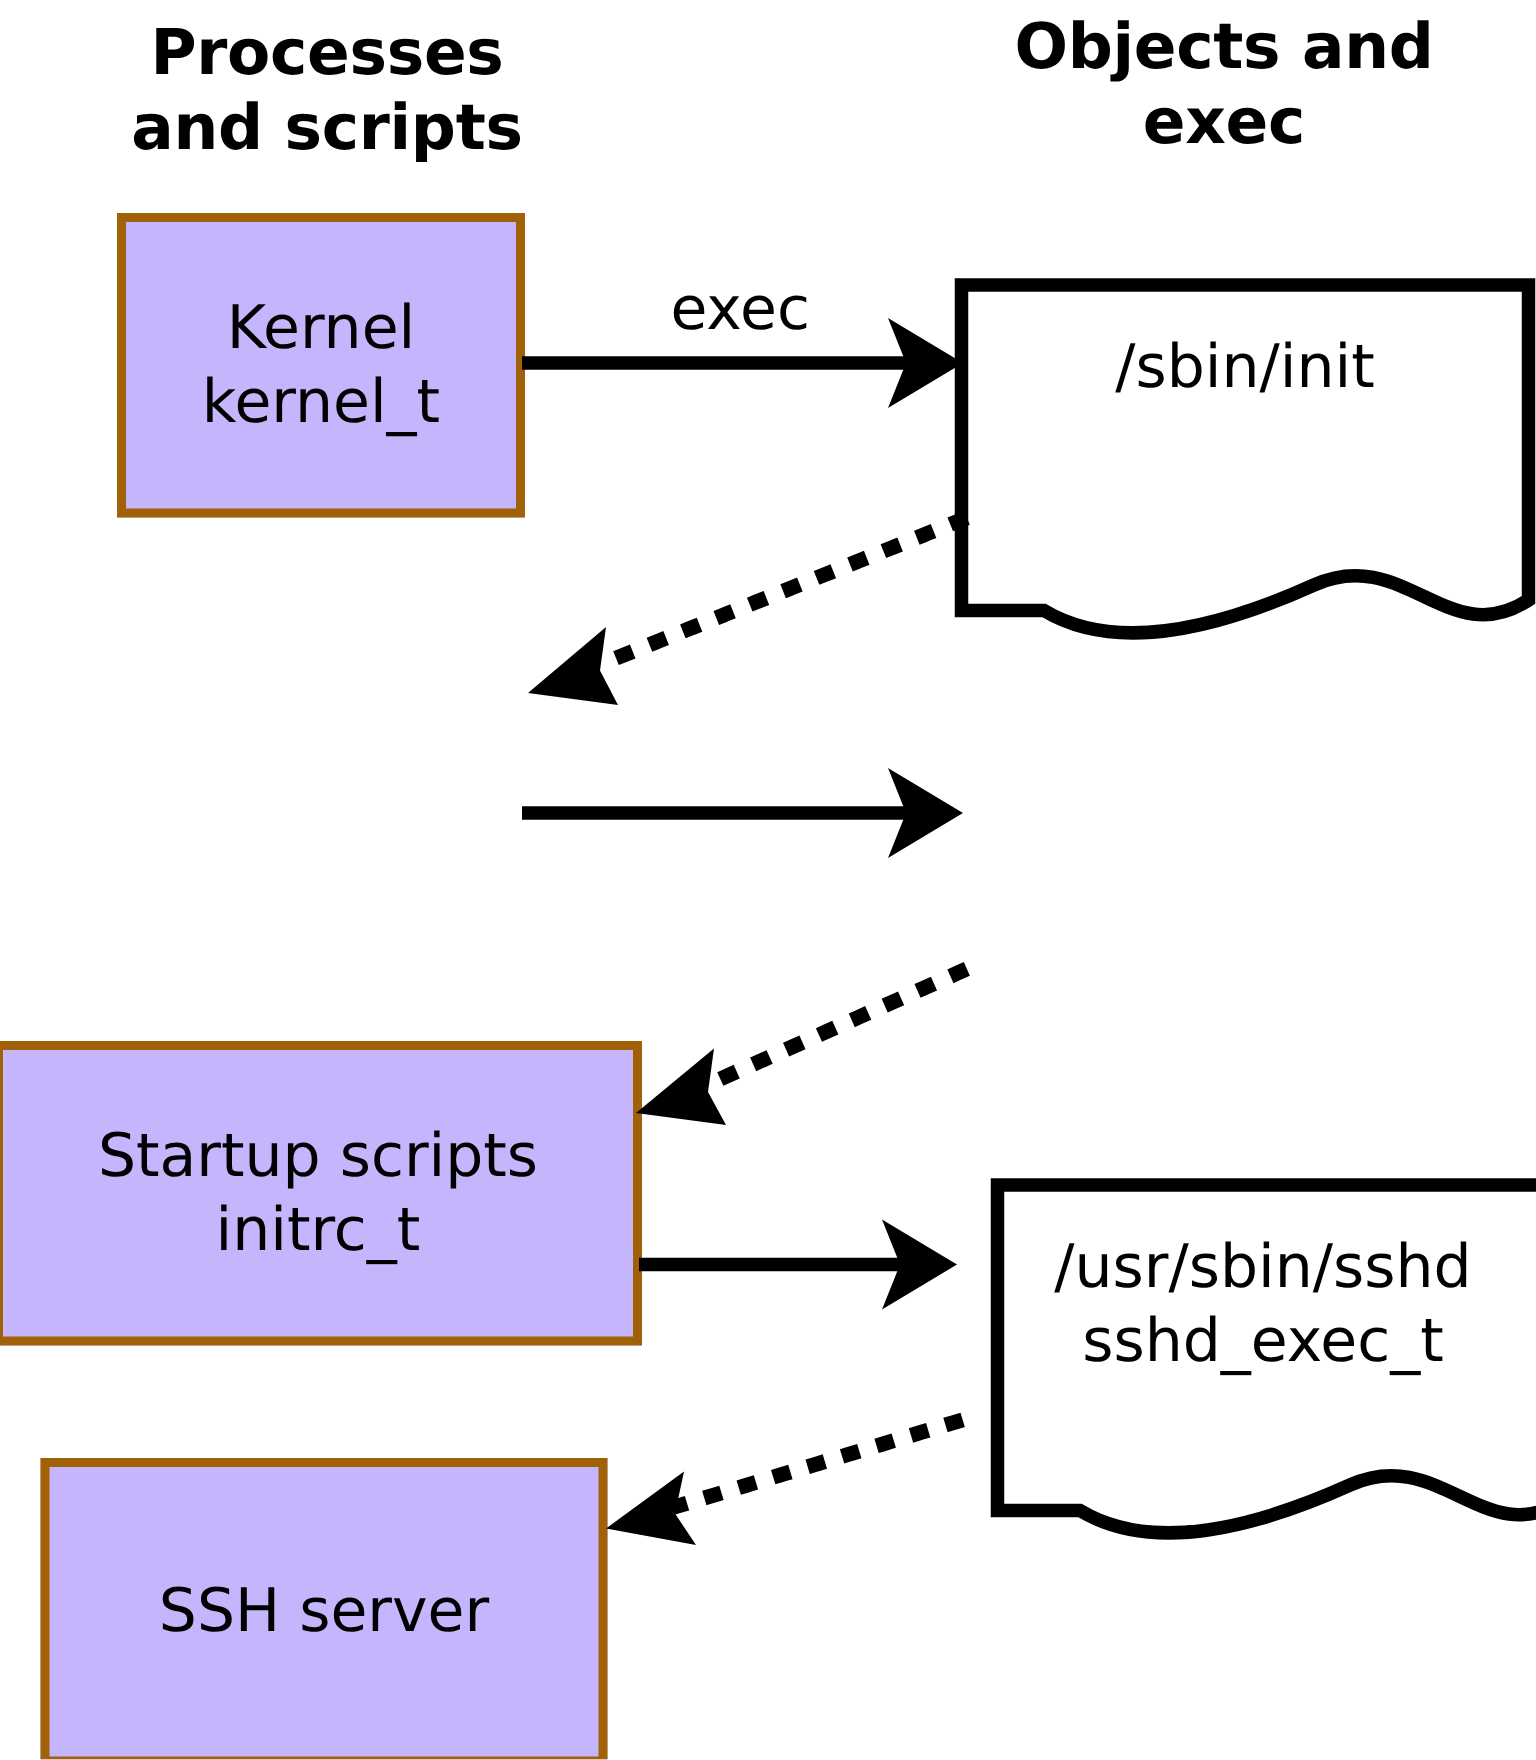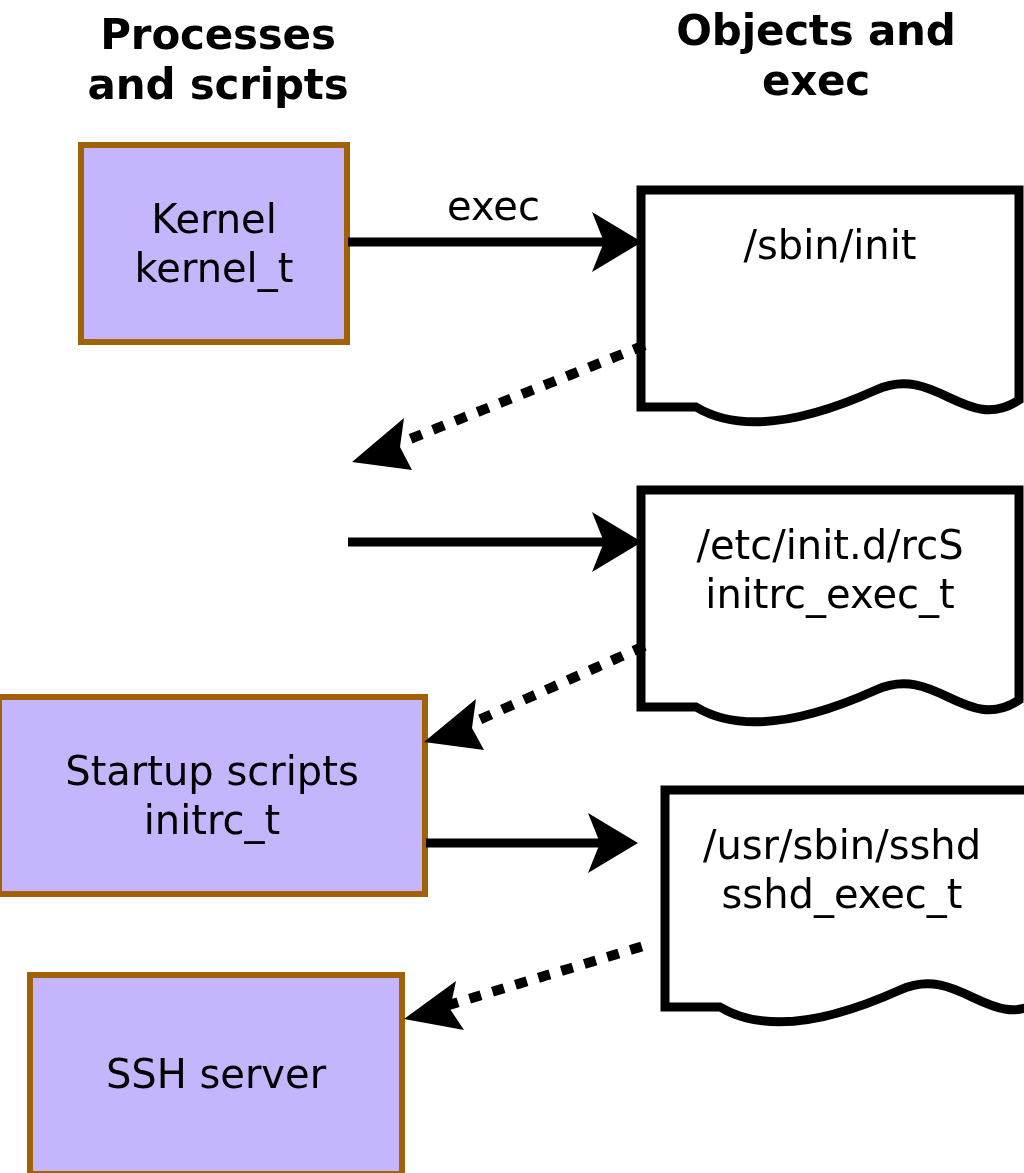--- a/index.html
+++ b/index.html
@@ -114,29 +114,20 @@
 
   <div class="doc-shape" style="left:636px; top:185px; width:388px; height:255px;">
     <svg width="388" height="255" viewBox="0 0 388 255">
       <path d="M5 5 L383 5 L383 215 C330 250 300 178 240 205 C180 232 110 252 60 222 L5 222 Z" fill="#ffffff" stroke="#000000" stroke-width="9" stroke-linejoin="miter" stroke-linecap="butt"></path>
     </svg>
     <div class="doc-text" style="top:36px;">
       <div class="doc-line">/sbin/init</div>
     </div>
   </div>
 
-  <div class="doc-shape" style="left:636px; top:485px; width:388px; height:255px;">
-    <svg width="388" height="255" viewBox="0 0 388 255">
-      <path d="M5 5 L383 5 L383 215 C330 250 300 178 240 205 C180 232 110 252 60 222 L5 222 Z" fill="#ffffff" stroke="#000000" stroke-width="9" stroke-linejoin="miter" stroke-linecap="butt"></path>
-    </svg>
-    <div class="doc-text" style="top:36px;">
-      <div class="doc-line">/etc/init.d/rcS</div>
-      <div class="doc-line">initrc_exec_t</div>
-    </div>
-  </div>
 
   <div class="doc-shape" style="left:636px; top:785px; width:388px; height:255px;padding-left:24px;">
     <svg width="388" height="255" viewBox="0 0 388 255">
       <path d="M5 5 L383 5 L383 215 C330 250 300 178 240 205 C180 232 110 252 60 222 L5 222 Z" fill="#ffffff" stroke="#000000" stroke-width="9" stroke-linejoin="miter" stroke-linecap="butt"></path>
     </svg>
     <div class="doc-text" style="top:36px;">
       <div class="doc-line">/usr/sbin/sshd</div>
       <div class="doc-line">sshd_exec_t</div>
     </div>
   </div>

